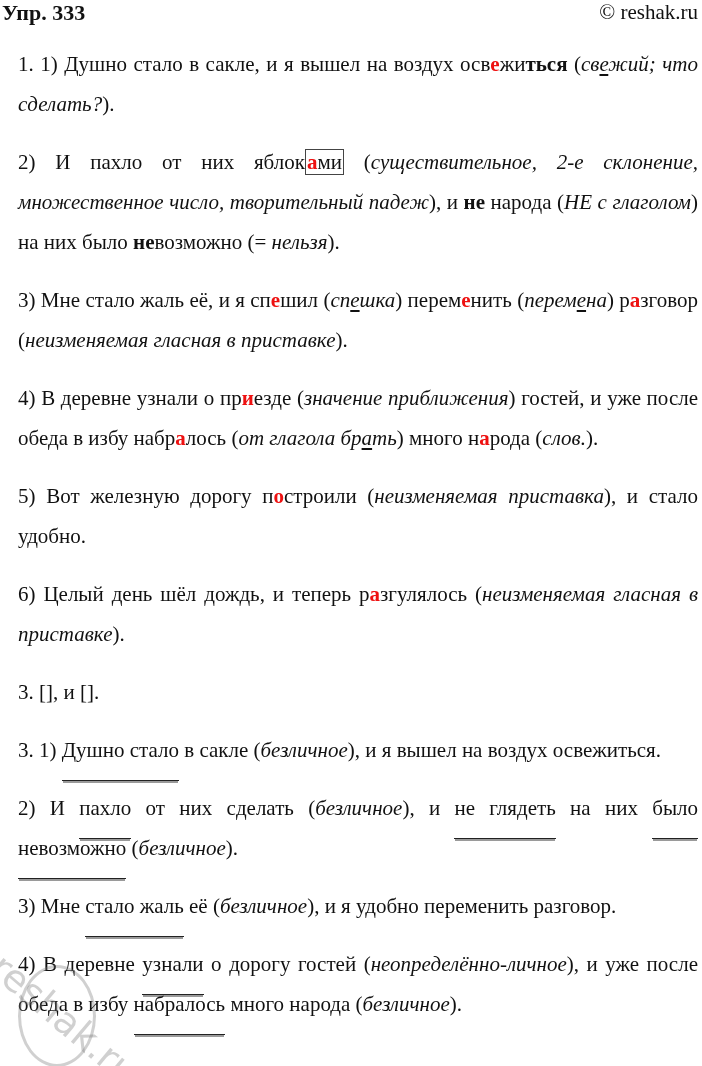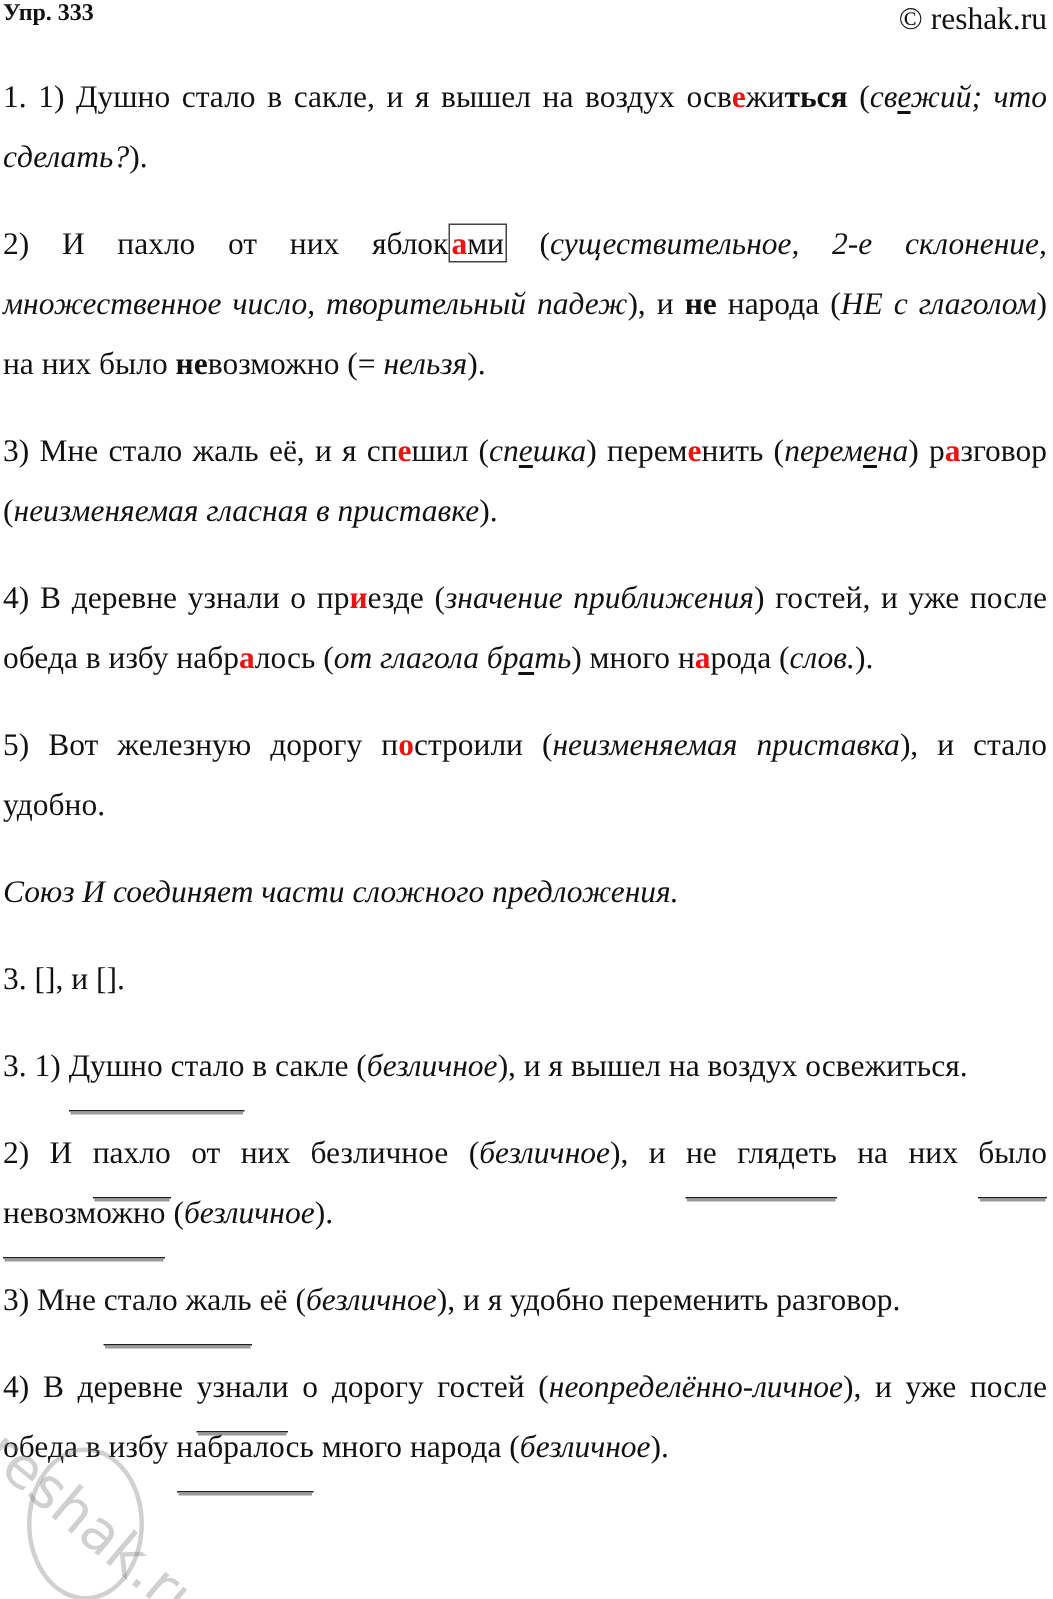--- a/index.html
+++ b/index.html
@@ -2,25 +2,25 @@
 <html><head>
   <meta charset="utf-8">
   <style>
     html, body { margin: 0; padding: 0; background: #ffffff; }
     body {
       width: 702px; height: 1066px; overflow: hidden; position: relative;
       font-family: "Liberation Serif", "DejaVu Serif", serif;
       color: #111111; font-size: 21px;
     }
     .header { position: absolute; left: 2px; right: 4px; top: 0; height: 28px; }
-    .header .title { position: absolute; left: 0; top: 0; font-weight: bold; font-size: 16px; }
+    .header .title { position: absolute; left: 0; top: 0; font-weight: bold; font-size: 22px; }
     .header .copy { position: absolute; right: 0; top: 0; font-size: 21px; }
     .doc { position: absolute; left: 2px; right: 4px; top: 44px; }
     p { margin: 0 0 20px 0; line-height: 40px; text-align: justify; }
-    p.tight { margin-bottom: 18px; }
+    p.tight { margin-bottom: 18px; margin-left: 16px; }
     i { font-style: italic; }
     b { font-weight: bold; }
     .red { color: #ee1111; font-weight: bold; }
     .ul { text-decoration: underline; text-underline-offset: 3px; }
     .box { border: 1px solid #444; padding: 0 1px; }
     .pred {
       border-bottom: 1px solid #222;
       box-shadow: 0 3px 0 -1px #9a9a9a;
       padding-bottom: 18px;
     }
@@ -46,28 +46,28 @@
   <p class="tight"><span>1. 1) Душно стало в сакле, и я вышел на воздух осв</span><span class="red">е</span><span>жи</span><b>ться</b><span> (</span><i><span>св</span><span class="ul">е</span><span>жий; что сделать?</span></i><span>).</span></p>
 
   <p class="tight"><span>2) И пахло от них яблок</span><span class="box"><span class="red">а</span><span>ми</span></span><span> (</span><i>существительное, 2-е склонение, множественное число, творительный падеж</i><span>), и </span><b>не</b><span> народа (</span><i>НЕ с глаголом</i><span>) на них было </span><b>не</b><span>возможно (= </span><i>нельзя</i><span>).</span></p>
 
   <p class="tight"><span>3) Мне стало жаль её, и я сп</span><span class="red">е</span><span>шил (</span><i><span>сп</span><span class="ul">е</span><span>шка</span></i><span>) перем</span><span class="red">е</span><span>нить (</span><i><span>перем</span><span class="ul">е</span><span>на</span></i><span>) р</span><span class="red">а</span><span>зговор (</span><i>неизменяемая гласная в приставке</i><span>).</span></p>
 
   <p class="tight"><span>4) В деревне узнали о пр</span><span class="red">и</span><span>езде (</span><i>значение приближения</i><span>) гостей, и уже после обеда в избу набр</span><span class="red">а</span><span>лось (</span><i><span>от глагола бр</span><span class="ul">а</span><span>ть</span></i><span>) много н</span><span class="red">а</span><span>рода (</span><i>слов.</i><span>).</span></p>
 
   <p class="tight"><span>5) Вот железную дорогу п</span><span class="red">о</span><span>строили (</span><i>неизменяемая приставка</i><span>), и стало удобно.</span></p>
 
+  <p class="tight"><span>6) Целый день шёл дождь, и теперь р</span><span class="red">а</span><span>згулялось (</span><i>неизменяемая гласная в приставке</i><span>).</span></p>
 
-  <p class="tight"><i>Союз И соединяет части сложного предложения.</i></p>
 
   <p class="tight">3. [], и [].</p>
 
   <p class="tight"><span>3. 1) </span><span class="pred">Душно стало</span><span> в сакле (</span><i>безличное</i><span>), и я вышел на воздух освежиться.</span></p>
 
-  <p class="tight"><span>2) И </span><span class="pred">пахло</span><span> от них безличное (</span><i>безличное</i><span>), и </span><span class="pred">не глядеть</span><span> на них </span><span class="pred">было невозможно</span><span> (</span><i>безличное</i><span>).</span></p>
+  <p class="tight"><span>2) И </span><span class="pred">пахло</span><span> от них сделать (</span><i>безличное</i><span>), и </span><span class="pred">не глядеть</span><span> на них </span><span class="pred">было невозможно</span><span> (</span><i>безличное</i><span>).</span></p>
 
   <p class="tight"><span>3)  Мне </span><span class="pred">стало жаль</span><span> её (</span><i>безличное</i><span>), и я удобно переменить разговор.</span></p>
 
   <p class="tight"><span>4) В деревне </span><span class="pred">узнали</span><span> о дорогу гостей (</span><i>неопределённо-личное</i><span>), и уже после обеда в избу </span><span class="pred">набралось</span><span> много народа (</span><i>безличное</i><span>).</span></p>
 
 </div>
 
 <div class="watermark">
   <div class="wm-circle"></div>
   <div class="wm-text">reshak.ru</div>

